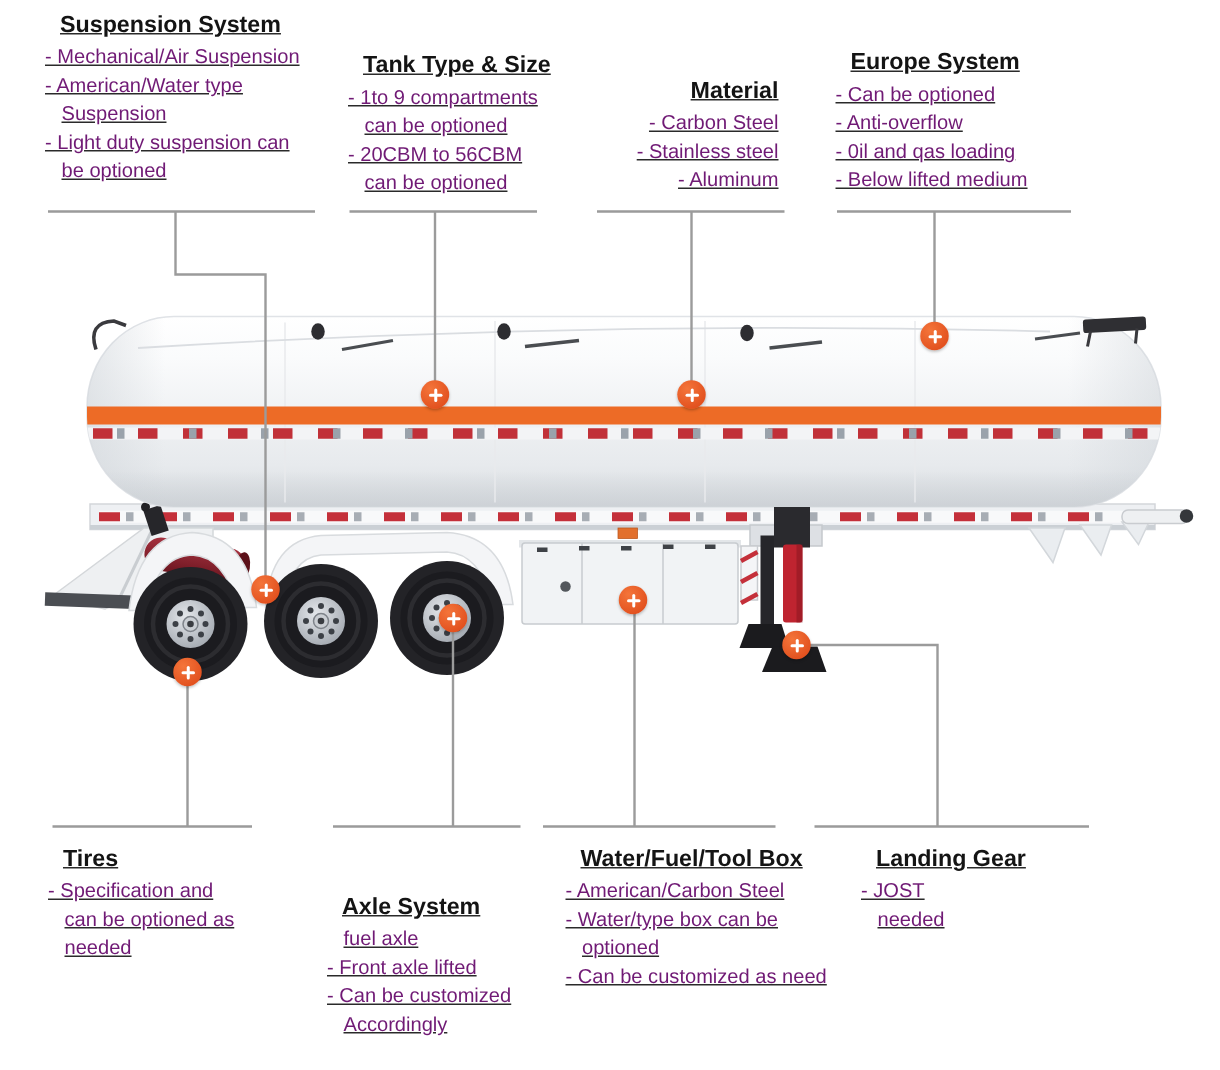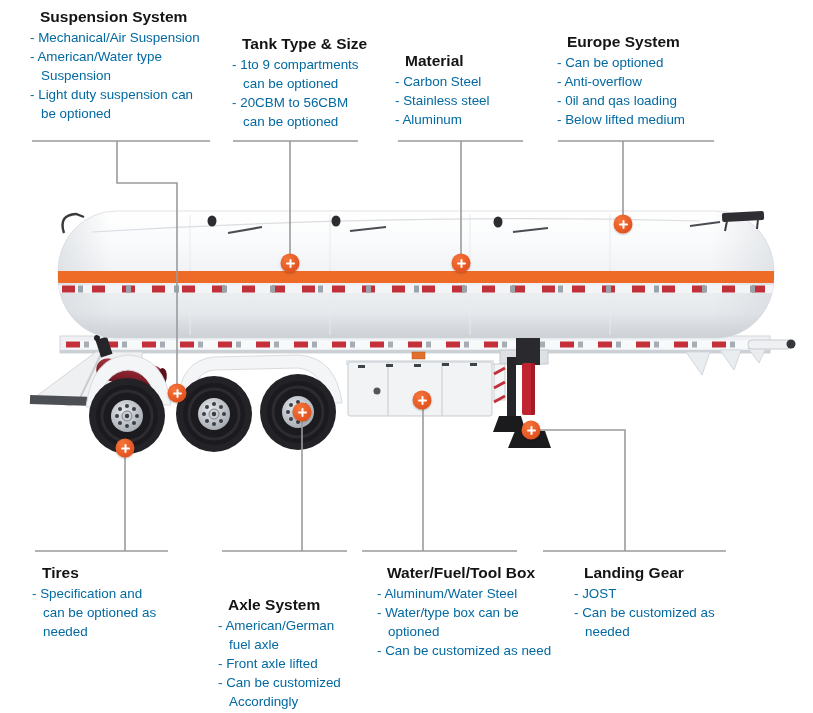--- a/index.html
+++ b/index.html
@@ -2,27 +2,27 @@
 <html><head>
 <meta charset="utf-8">
 <style>
   html,body{margin:0;padding:0;background:#ffffff;}
   .canvas{
     position:relative;width:813px;height:713px;background:#ffffff;overflow:hidden;
     font-family:"Liberation Sans","DejaVu Sans",sans-serif;
   }
   .trailer-svg{position:absolute;left:0;top:0;width:813px;height:713px;}
   
-  .co{position:absolute;color:#2a2a2a;}
+  .co{position:absolute;color:#2a2a2a;text-decoration:underline;}
   .co .title{font-size:15.5px;font-weight:700;color:#141414;padding-left:10px;line-height:22px;}
-  .co .ln{font-size:13.4px;line-height:19px;color:#0369a1;white-space:nowrap;}
+  .co .ln{font-size:13.4px;line-height:19px;color:#701a75;white-space:nowrap;}
   .co .ln.cont{padding-left:11px;}
   #co-suspension{left:30px;top:6px;width:205px;}
   #co-tank{left:232px;top:33px;width:150px;}
-  #co-material{left:395px;top:50px;width:135px;}
+  #co-material{left:384px;top:50px;width:135px;text-align:right;}
   #co-europe{left:557px;top:31px;width:175px;}
   #co-tires{left:32px;top:562px;width:150px;}
   #co-axle{left:218px;top:562px;width:158px;margin-top:32px;}
   #co-water{left:377px;top:562px;width:210px;}
   #co-landing{left:574px;top:562px;width:170px;}
   
   .mk{
     position:absolute;width:19px;height:19px;border-radius:50%;
     transform:translate(-50%,-50%);
     background:radial-gradient(circle at 35% 30%, #f4753a, #e2511f 75%);
@@ -300,35 +300,33 @@
 
   <div class="co" id="co-tires">
     <div class="title">Tires</div>
     <div class="ln">- Specification and</div>
     <div class="ln cont">can be optioned as</div>
     <div class="ln cont">needed</div>
   </div>
 
   <div class="co" id="co-axle">
     <div class="title">Axle System</div>
-    <div class="ln">- American/German</div>
     <div class="ln cont">fuel axle</div>
     <div class="ln">- Front axle lifted</div>
     <div class="ln">- Can be customized</div>
     <div class="ln cont">Accordingly</div>
   </div>
 
   <div class="co" id="co-water">
     <div class="title">Water/Fuel/Tool Box</div>
-    <div class="ln">- Aluminum/Water Steel</div>
+    <div class="ln">- American/Carbon Steel</div>
     <div class="ln">- Water/type box can be</div>
     <div class="ln cont">optioned</div>
     <div class="ln">- Can be customized as need</div>
   </div>
 
   <div class="co" id="co-landing">
     <div class="title">Landing Gear</div>
     <div class="ln">- JOST</div>
-    <div class="ln">- Can be customized as</div>
     <div class="ln cont">needed</div>
   </div>
 
 </div>
 
 </body></html>

